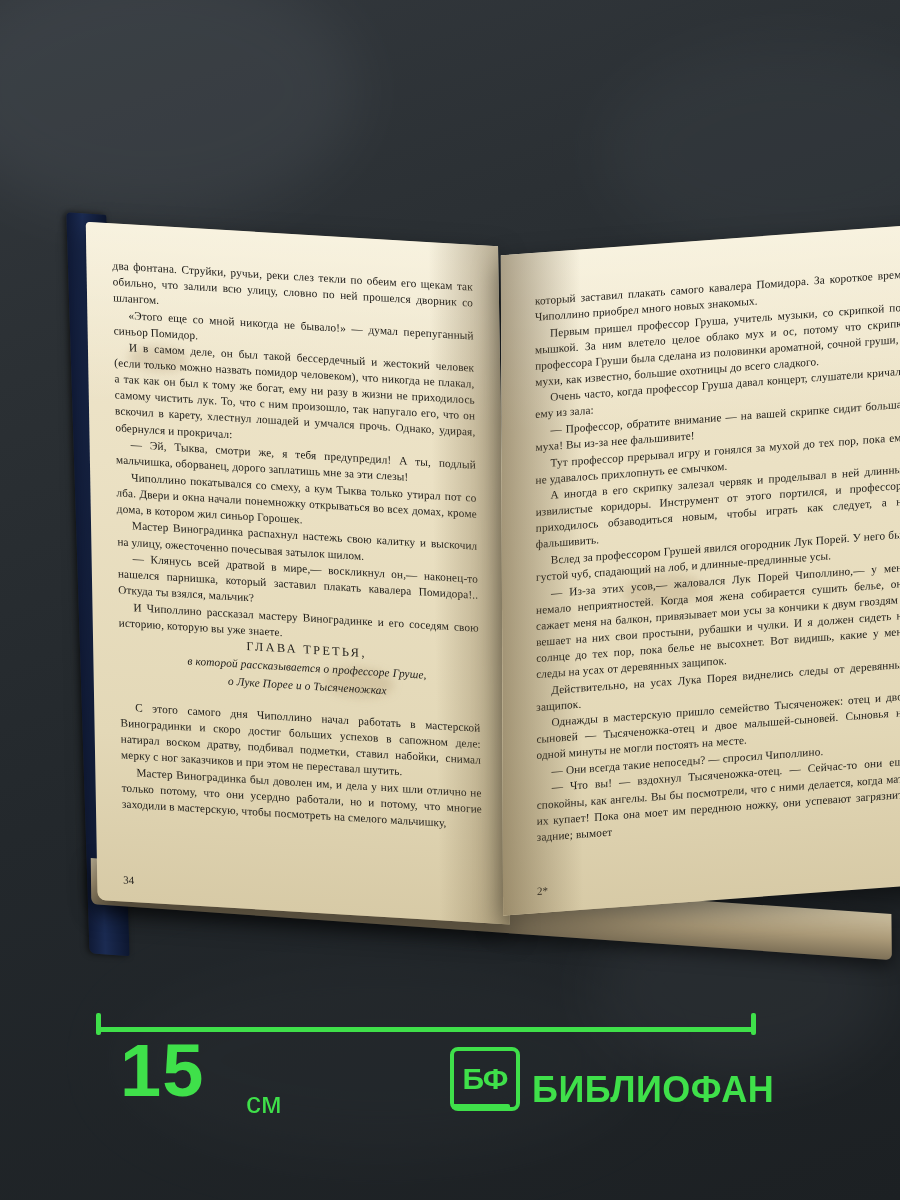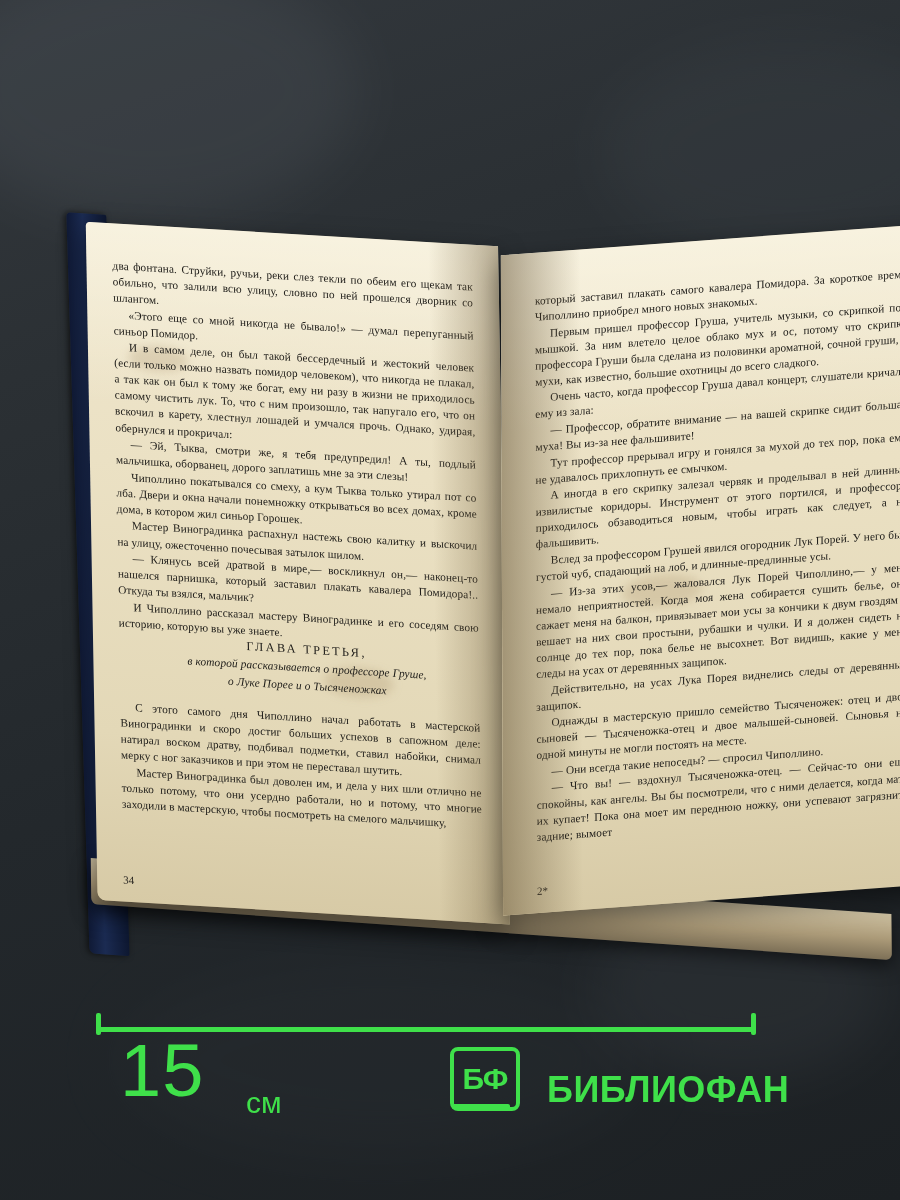--- a/index.html
+++ b/index.html
@@ -185,42 +185,42 @@
   }
   .tick-l { left: 0; }
   .tick-r { left: 655px; }
 
   .scale-label {
     position: absolute;
     left: 120px;
     top: 1034px;
     color: #3fe04a;
     font-family: "Liberation Sans", sans-serif;
-    font-weight: normal;
+    font-weight: bold;
     font-size: 74px;
     letter-spacing: 1px;
     line-height: 1;
   }
   .scale-unit {
     position: absolute;
     left: 246px;
     top: 1086px;
     color: #3fe04a;
     font-family: "Liberation Sans", sans-serif;
     font-weight: normal;
     font-size: 30px;
   }
 
   .brand {
     position: absolute;
     left: 450px;
     top: 1046px;
     display: flex;
     align-items: center;
-    gap: 27px;
+    gap: 12px;
   }
   .brand-badge {
     width: 62px;
     height: 56px;
     border: 4px solid #3fe04a;
     border-radius: 8px;
     display: flex;
     align-items: center;
     justify-content: center;
     color: #3fe04a;

